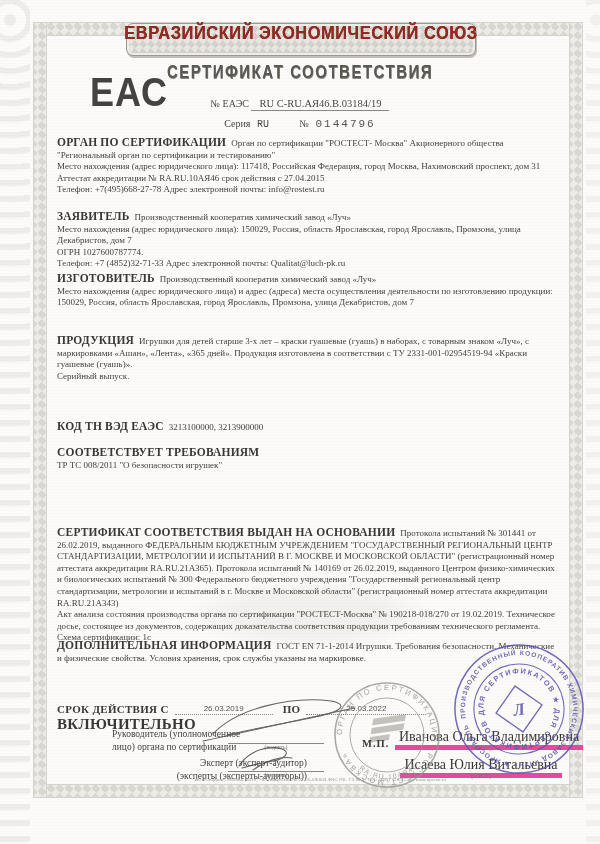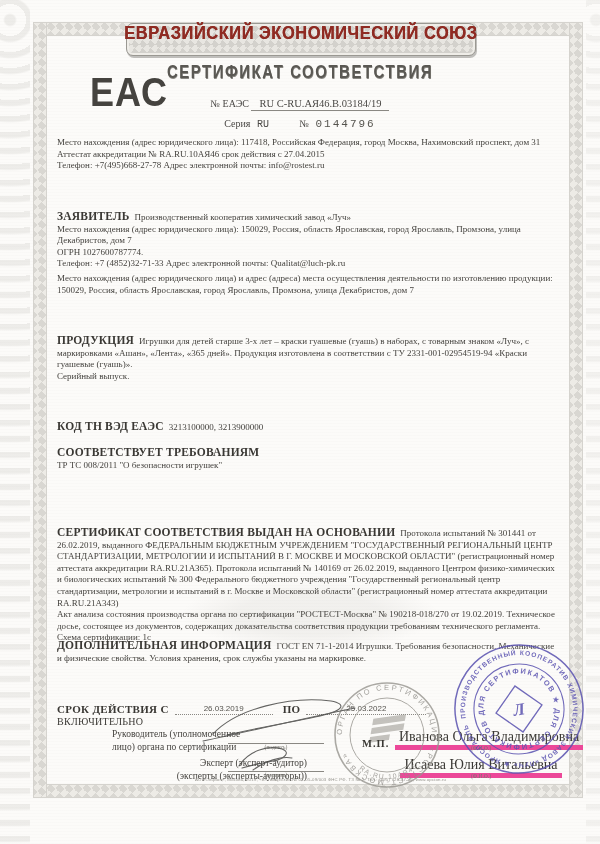--- a/index.html
+++ b/index.html
@@ -57,21 +57,21 @@
   .sec .h{font-size:11.5px;letter-spacing:.2px;color:#3a3834;margin-right:5px;}
   .pline{margin:0;}
 
   .validity{position:absolute;z-index:2;left:57px;top:695px;display:flex;align-items:flex-end;margin-top:8px;}
   .vlabel{font-weight:bold;font-size:11px;color:#3a3834;letter-spacing:.3px;}
   .leader{border-bottom:1px dotted #8a8883;text-align:center;
       font-family:"Liberation Sans",sans-serif;font-size:8px;color:#55534e;line-height:11px;}
   .leader1{width:98px;margin-left:6px;}
   .leader2{width:120px;margin-left:6px;}
   .po{margin-left:10px;}
-  .inclusive{position:absolute;z-index:2;left:57px;top:716px;font-weight:normal;font-size:10px;
+  .inclusive{position:absolute;z-index:2;left:57px;top:716px;font-weight:bold;font-size:15px;
       letter-spacing:.3px;color:#3a3834;}
 
   .role{position:absolute;z-index:2;left:112px;width:195px;font-size:9.5px;line-height:13px;color:#44423e;}
   .role1{top:728px;} .role2{top:757px;text-align:right;}
   .sig{position:absolute;z-index:2;width:96px;left:228px;}
   .sig .line{height:13px;border-bottom:1px solid #8a8883;}
   .cap{text-align:center;font-size:5.5px;color:#77756f;line-height:7px;}
   .sig1{top:730px;} .sig2{top:758px;}
 
   .mp{position:absolute;z-index:4;left:362px;top:738px;font-weight:bold;font-size:10.5px;
@@ -120,33 +120,35 @@
   </div>
 
   <div class="series-line">
     <span>Серия</span>
     <span class="reg">RU</span>
     <span class="no">№</span>
     <span class="serial">0144796</span>
   </div>
 
   <div class="sec" style="top:137px">
+    <p class="pline"><b class="h">ОРГАН ПО СЕРТИФИКАЦИИ</b><span>Орган по сертификации "РОСТЕСТ- Москва" Акционерного общества "Региональный орган по сертификации и тестированию"</span></p>
     <p class="pline">Место нахождения (адрес юридического лица): 117418, Российская Федерация, город Москва, Нахимовский проспект, дом 31</p>
     <p class="pline">Аттестат аккредитации № RA.RU.10АЯ46 срок действия с 27.04.2015</p>
     <p class="pline">Телефон: +7(495)668-27-78 Адрес электронной почты: info@rostest.ru</p>
   </div>
 
   <div class="sec" style="top:211px">
     <p class="pline"><b class="h">ЗАЯВИТЕЛЬ</b><span>Производственный кооператив химический завод «Луч»</span></p>
     <p class="pline">Место нахождения (адрес юридического лица): 150029, Россия, область Ярославская, город Ярославль, Промзона, улица Декабристов, дом 7</p>
     <p class="pline">ОГРН 1027600787774.</p>
     <p class="pline">Телефон: +7 (4852)32-71-33 Адрес электронной почты: Qualitat@luch-pk.ru</p>
   </div>
 
   <div class="sec" style="top:273px">
+    <p class="pline"><b class="h">ИЗГОТОВИТЕЛЬ</b><span>Производственный кооператив химический завод «Луч»</span></p>
     <p class="pline">Место нахождения (адрес юридического лица) и адрес (адреса) места осуществления деятельности по изготовлению продукции: 150029, Россия, область Ярославская, город Ярославль, Промзона, улица Декабристов, дом 7</p>
   </div>
 
   <div class="sec" style="top:335px">
     <p class="pline"><b class="h">ПРОДУКЦИЯ</b><span>Игрушки для детей старше 3-х лет – краски гуашевые (гуашь) в наборах, с товарным знаком «Луч», с маркировками «Ашан», «Лента», «365 дней». Продукция изготовлена в соответствии с ТУ 2331-001-02954519-94 «Краски гуашевые (гуашь)».</span></p>
     <p class="pline">Серийный выпуск.</p>
   </div>
 
   <div class="sec" style="top:421px">
     <p class="pline"><b class="h">КОД ТН ВЭД ЕАЭС</b><span>3213100000, 3213900000</span></p>

